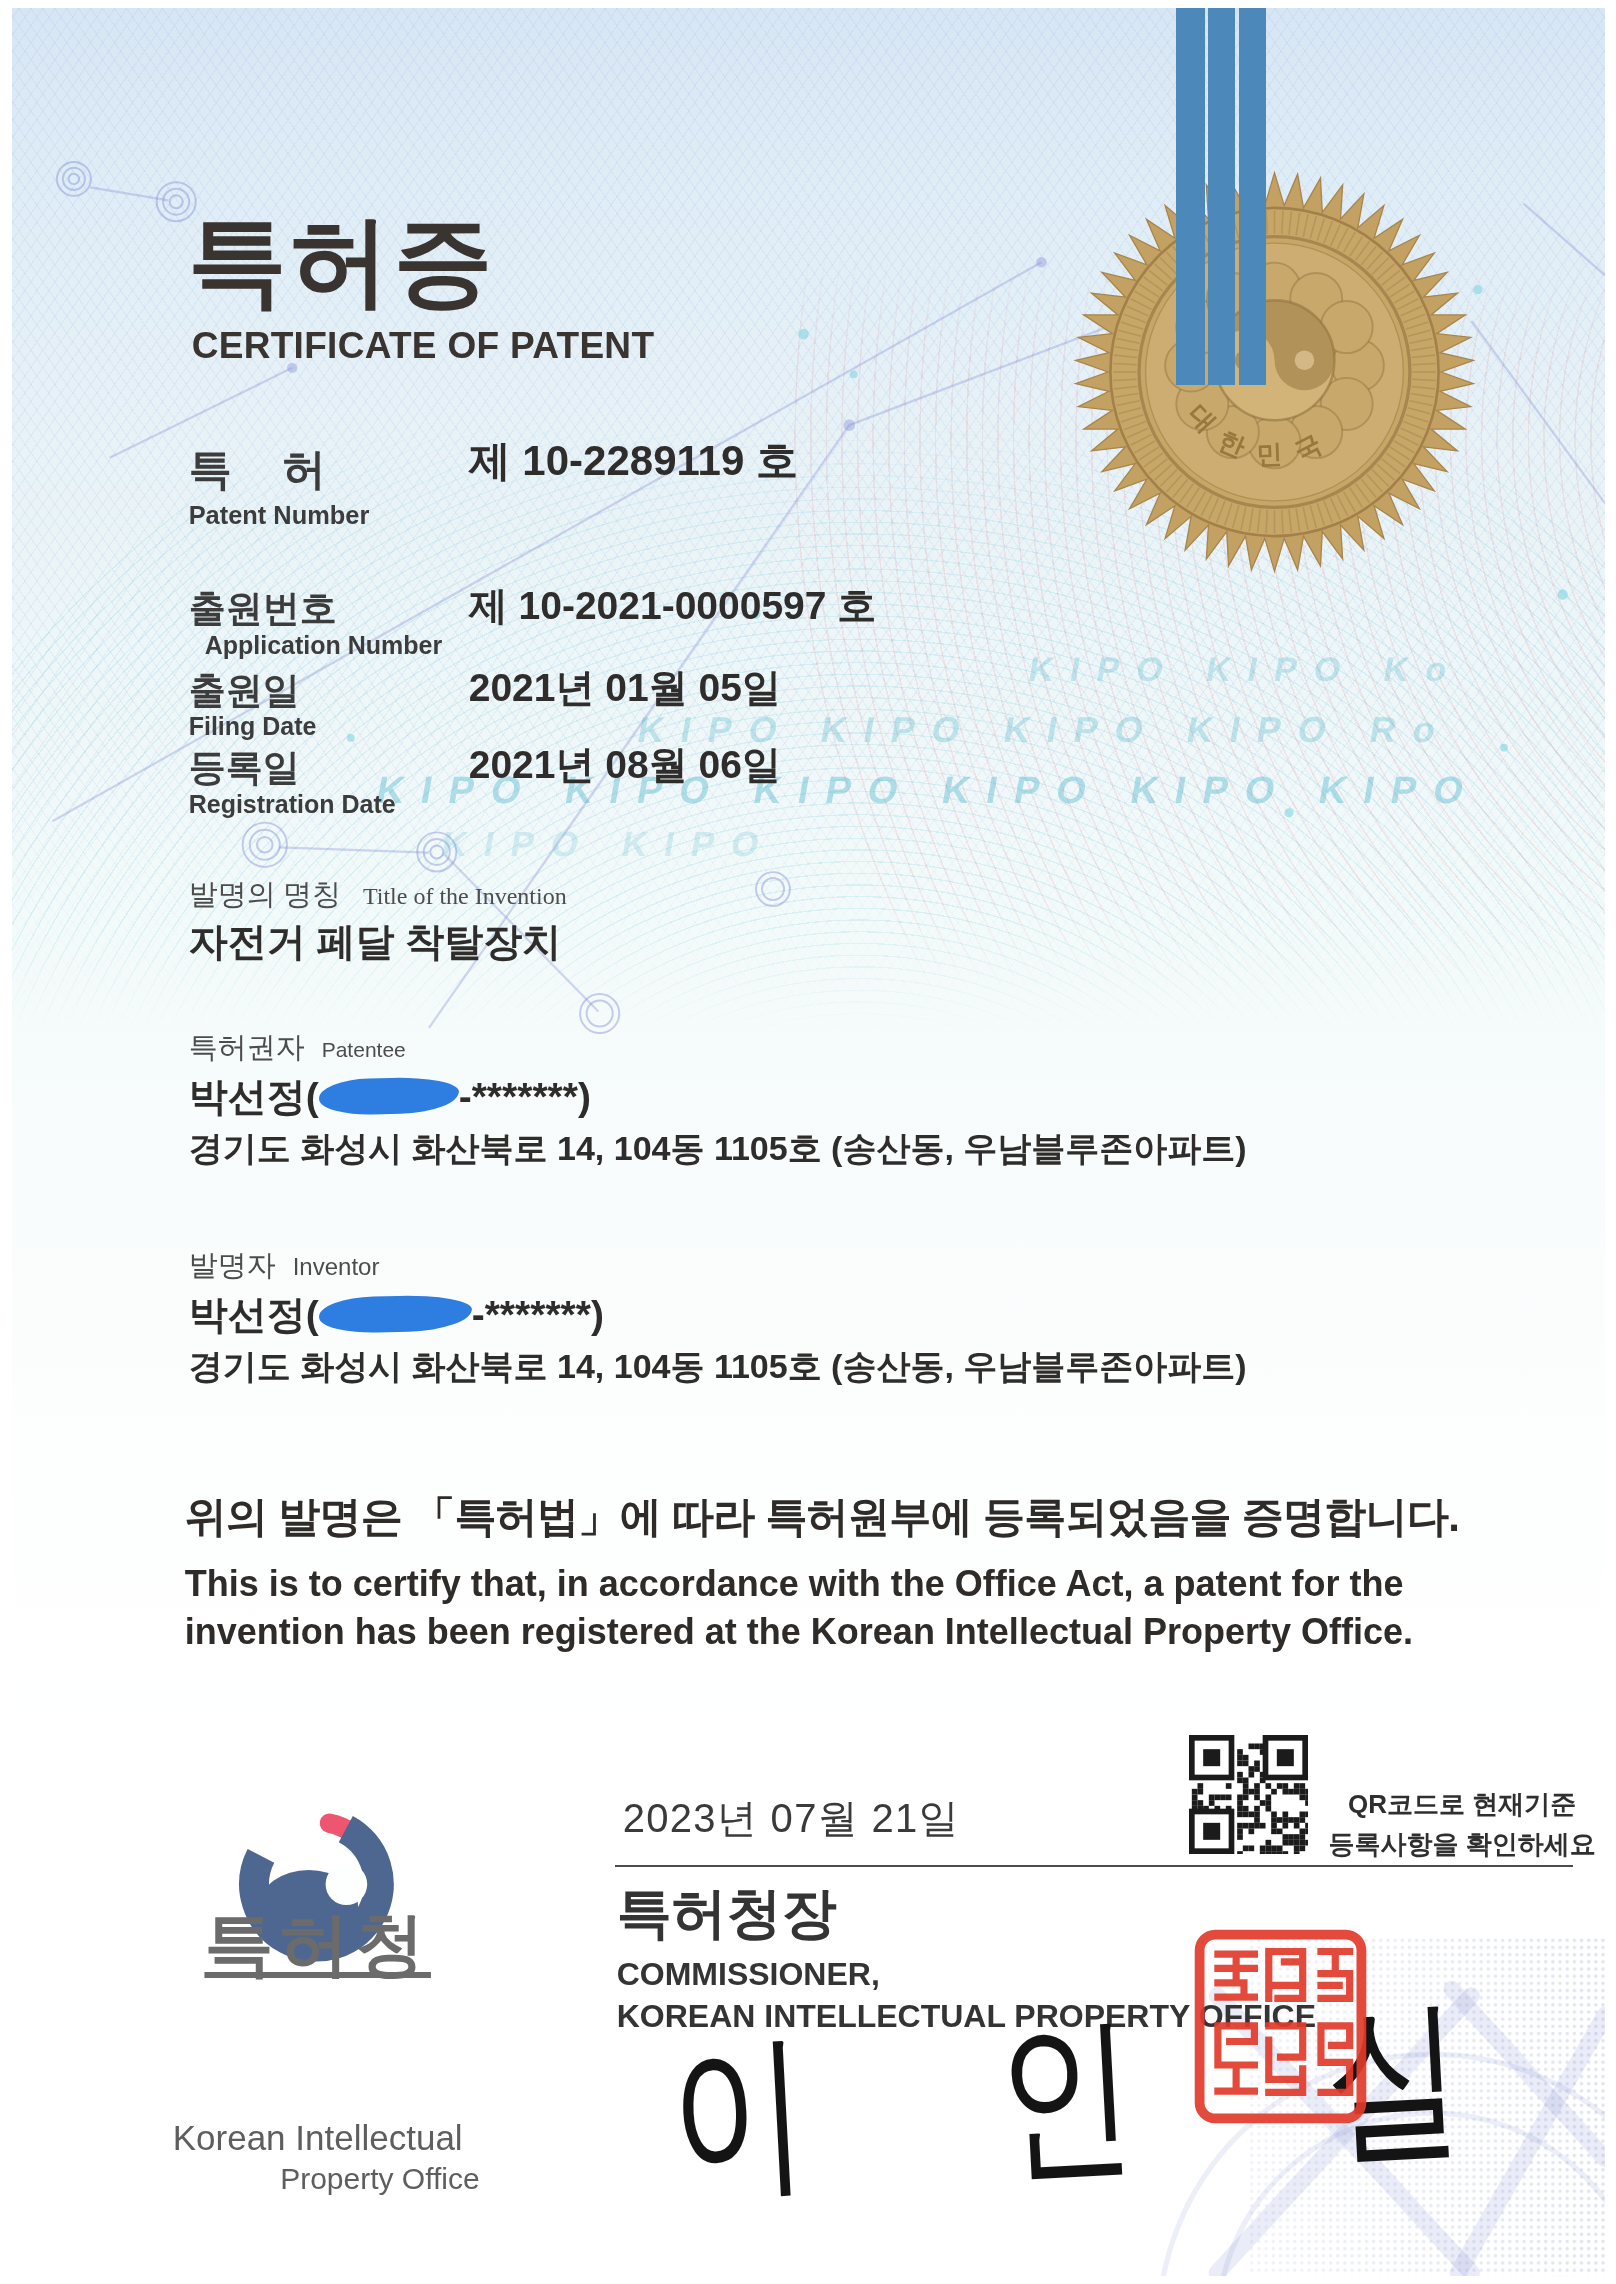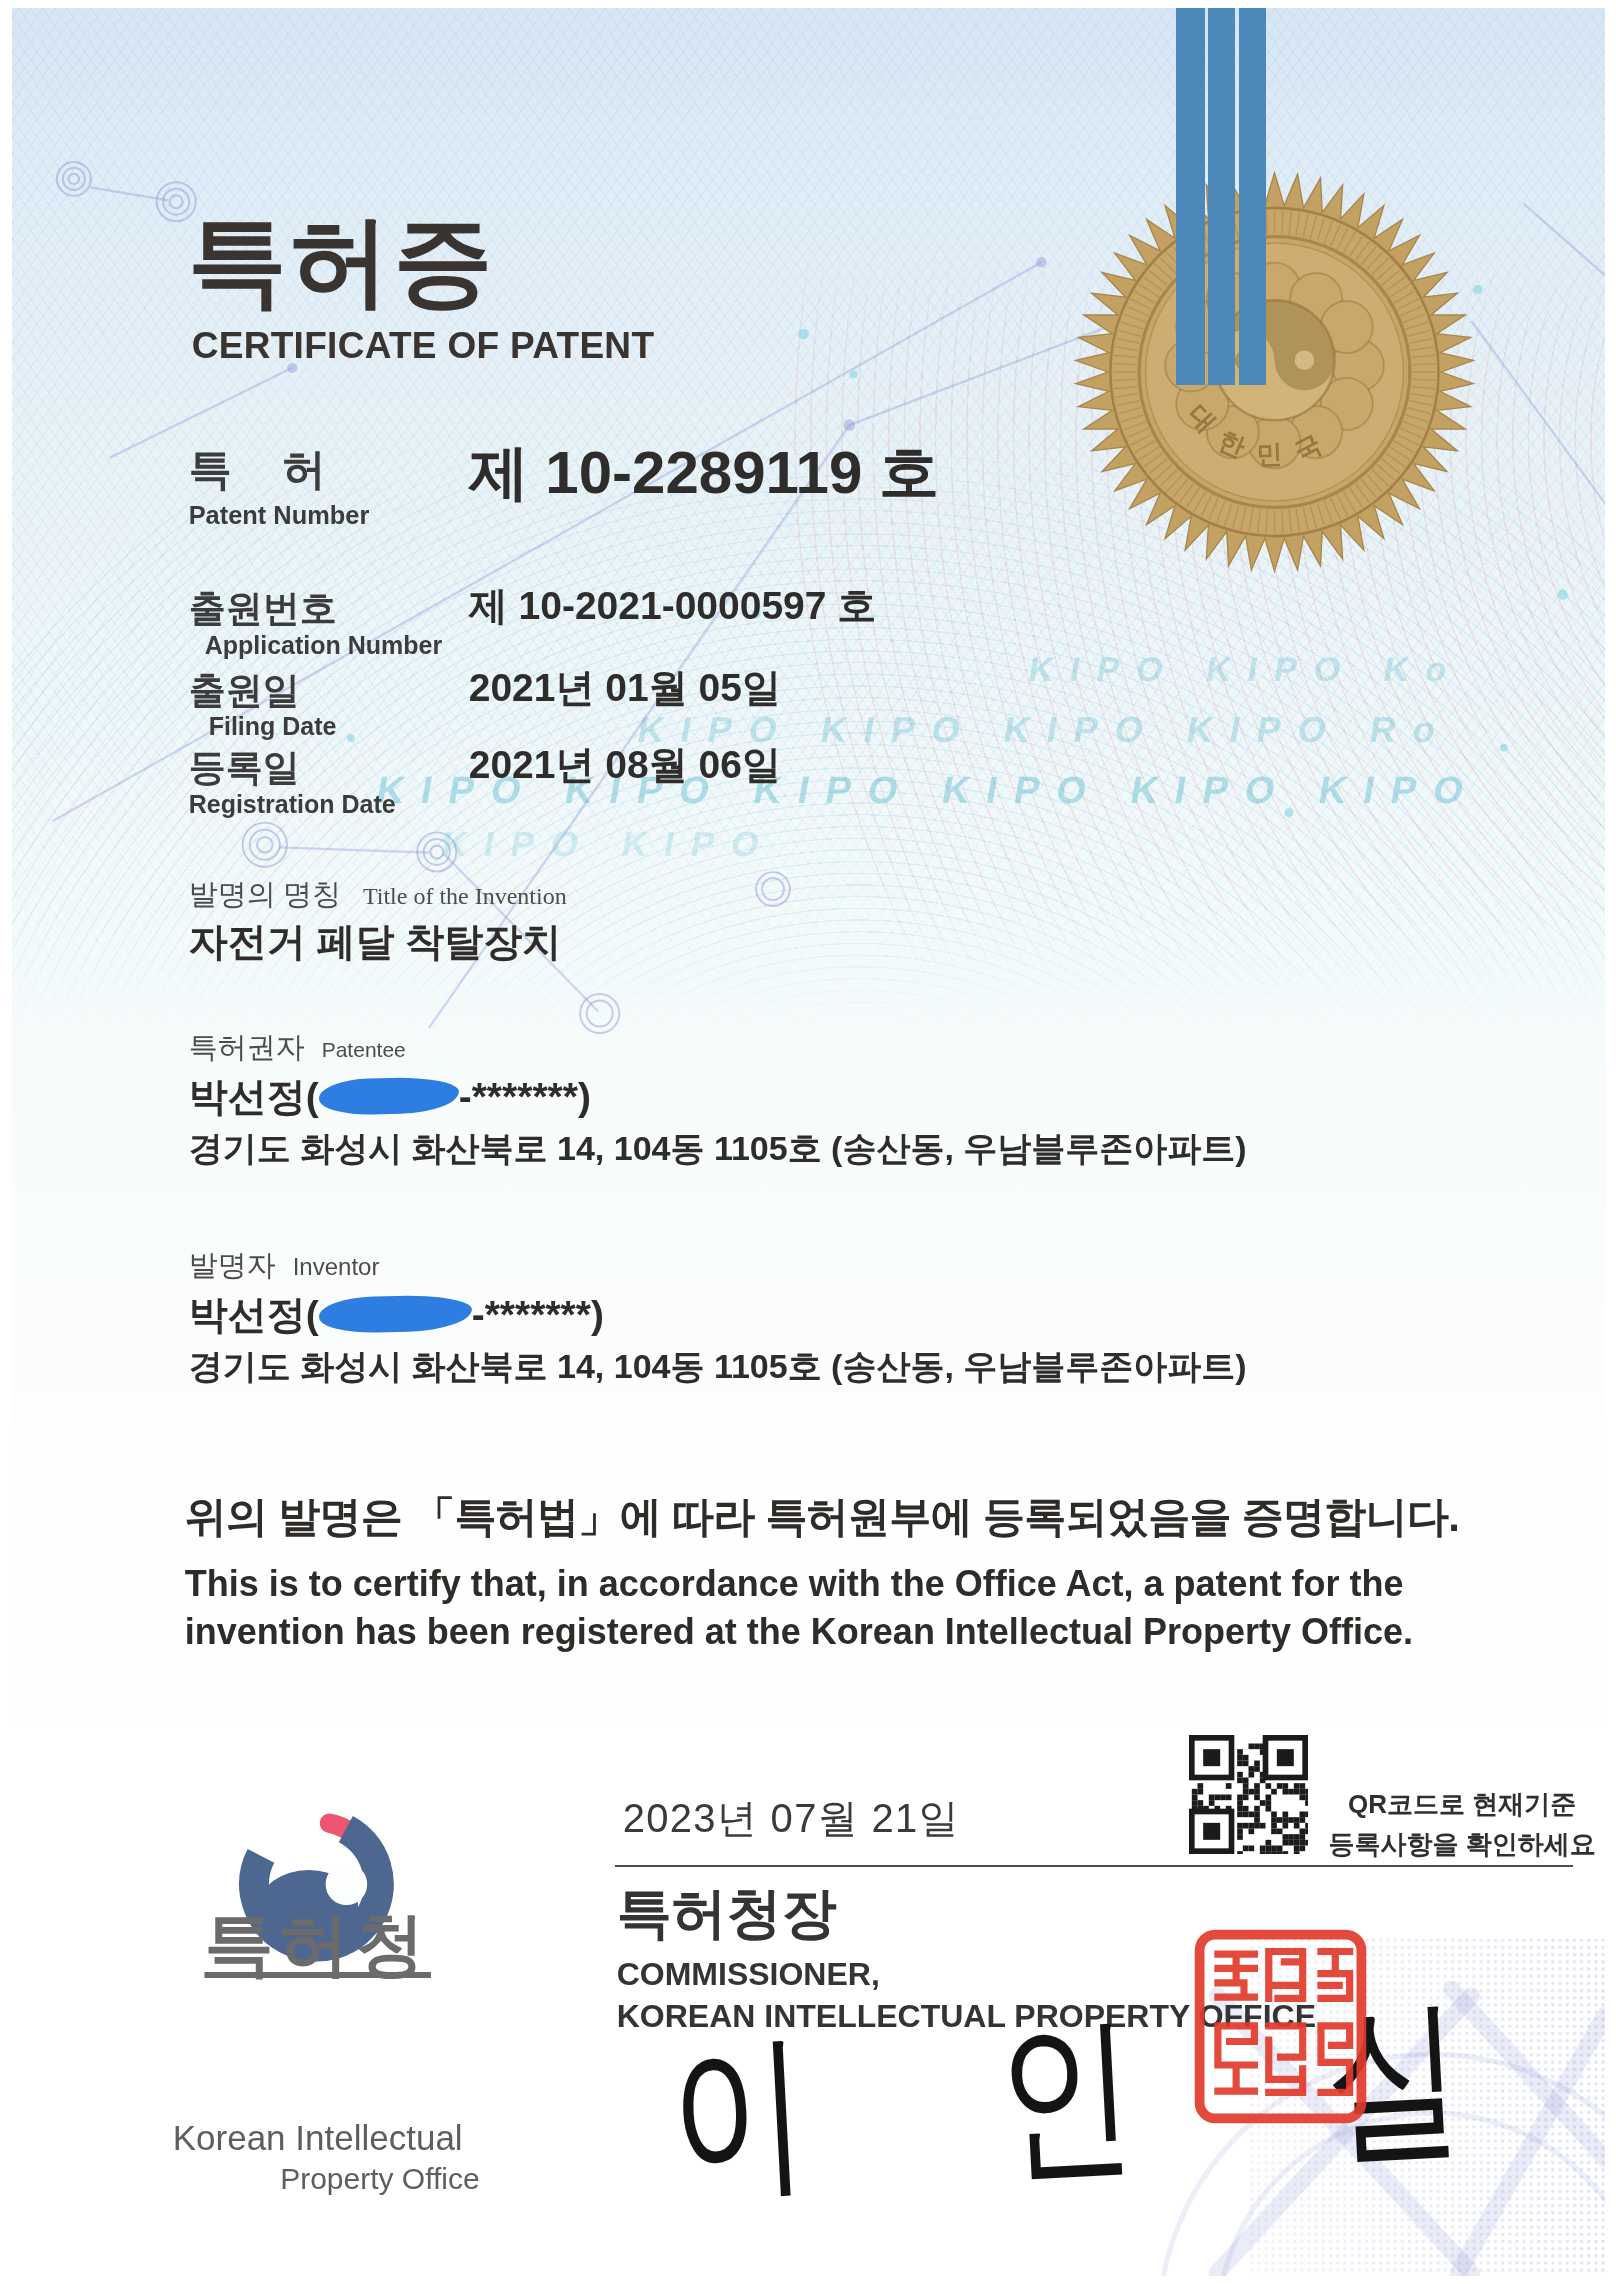--- a/index.html
+++ b/index.html
@@ -42,26 +42,26 @@
   .medal{position:absolute;left:1060px;top:160px;z-index:3;}
   
   .abs{position:absolute;white-space:nowrap;}
   .title-kr{left:176px;top:188px;font-size:99px;font-weight:800;letter-spacing:3.9px;color:#3a3430;}
   .title-en{left:180px;top:317px;font-size:37px;font-weight:700;color:#3a3430;letter-spacing:0.3px;}
   .lblkr{font-weight:700;color:#3c3c3c;}
   .lblen{font-weight:700;color:#3c3c3c;}
   .val{font-weight:700;color:#2f2d2b;}
   .f1k{left:177px;top:433px;font-size:43px;letter-spacing:19.5px;}
   .f1e{left:177px;top:493px;font-size:25.4px;}
-  .f1v{left:457px;top:425px;font-size:60px;}
+  .f1v{left:457px;top:425px;font-size:42px;}
   .f2k{left:177px;top:576px;font-size:37px;}
   .f2e{left:193px;top:623px;font-size:25px;}
   .f2v{left:457px;top:571px;font-size:39px;}
   .f3k{left:177px;top:658px;font-size:37px;}
-  .f3e{left:177px;top:704px;font-size:25px;margin-left:20px;}
+  .f3e{left:177px;top:704px;font-size:25px;}
   .f3v{left:457px;top:653px;font-size:39px;}
   .f4k{left:177px;top:735px;font-size:37px;}
   .f4e{left:177px;top:782px;font-size:25px;}
   .f4v{left:457px;top:730px;font-size:39px;}
   .invl{left:177px;top:867px;font-size:29px;font-weight:500;color:#4c4c4c;font-family:Liberation Serif, serif;}
   .invl .en{font-size:24px;margin-left:22px;}
   .invv{left:177px;top:907px;font-size:39px;font-weight:700;color:#2f2d2b;}
   .pal{left:177px;top:1020px;font-size:29px;font-weight:500;color:#4c4c4c;}
   .pal .en{font-size:21px;margin-left:17px;}
   .pan{left:177px;top:1062px;font-size:39px;font-weight:700;color:#2f2d2b;}

